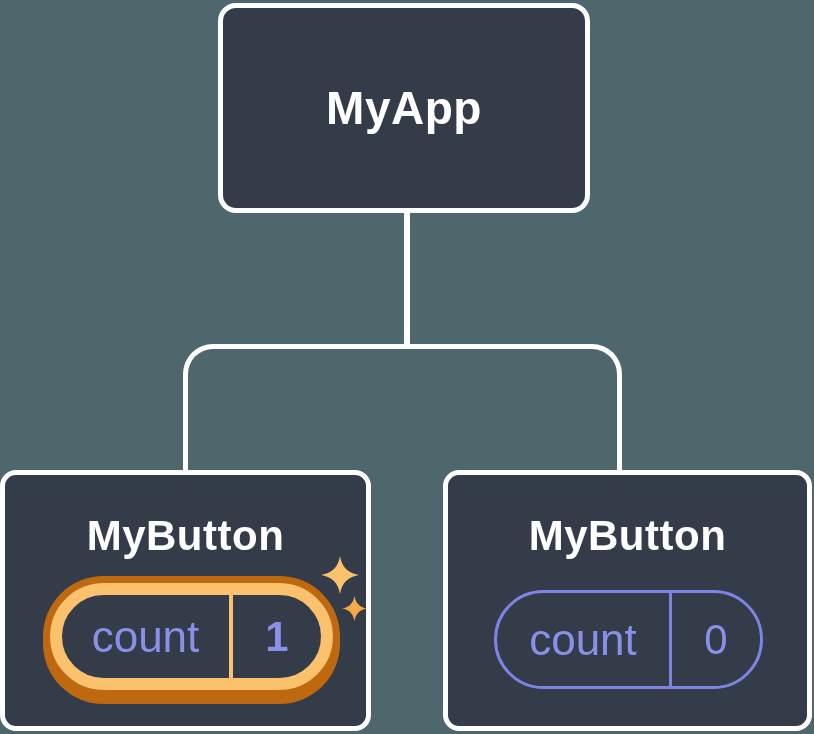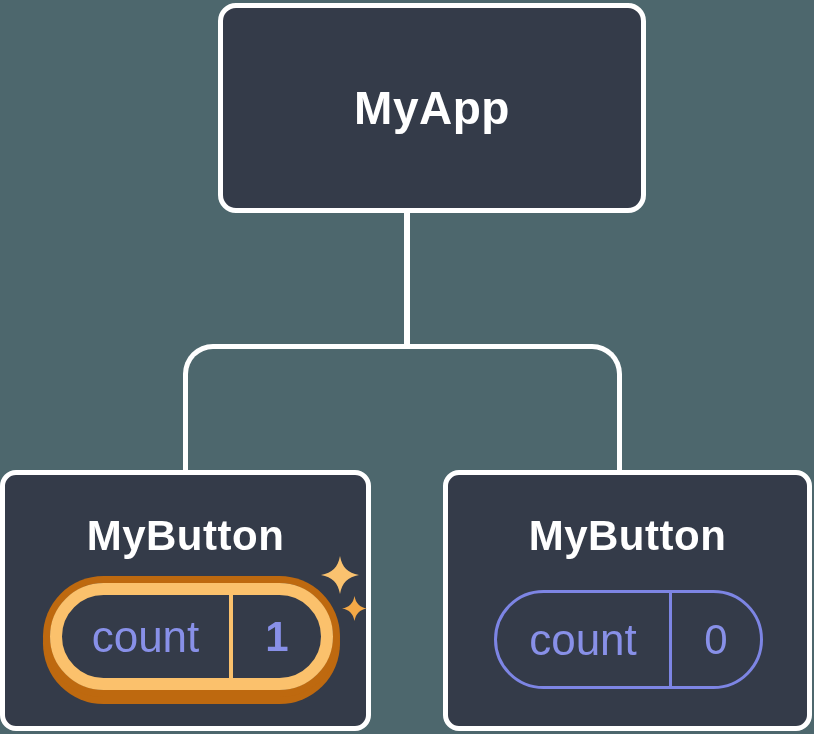--- a/index.html
+++ b/index.html
@@ -7,21 +7,21 @@
     position:relative; width:814px; height:734px; overflow:hidden;
     background: var(--background, #4D676D);
     font-family:"Liberation Sans", sans-serif;
   }
   .node {
     position:absolute; box-sizing:border-box;
     background: var(--node-fill, #343B49);
     border:5px solid var(--node-border, #FFFFFF);
   }
   .node-root {
-    left:218px; top:3px; width:428px; height:210px; border-radius:18px;
+    left:218px; top:3px; width:372px; height:210px; border-radius:18px;
     display:flex; align-items:center; justify-content:center;
   }
   .root-title {
     color: var(--title-text, #FFFFFF); font-size:46px; font-weight:700; letter-spacing:0.5px;
   }
   .stem {
     position:absolute; left:404px; top:210px; width:6px; height:136px;
     background: var(--connector, #FFFFFF);
   }
   .bracket {

